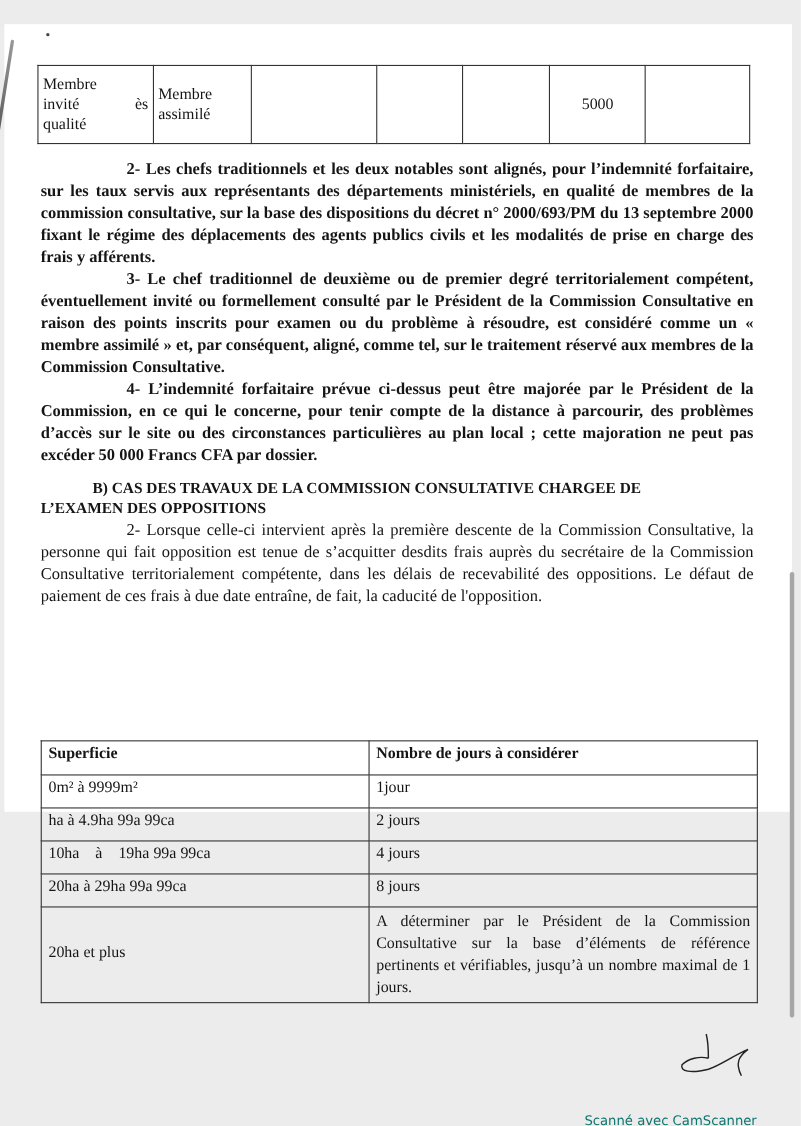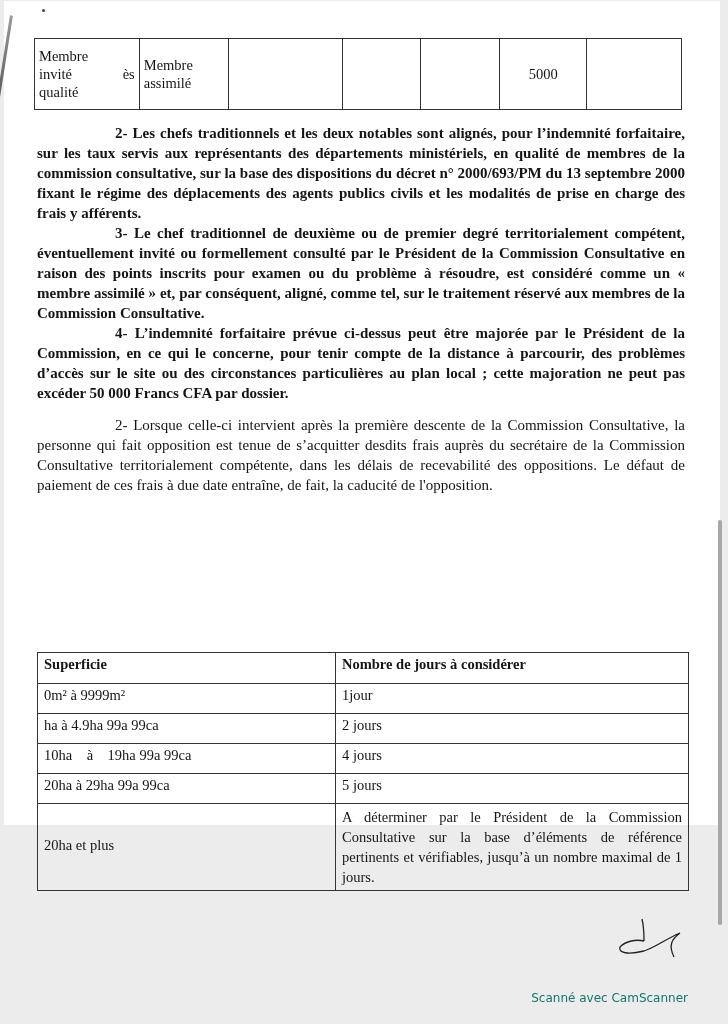--- a/index.html
+++ b/index.html
@@ -4,21 +4,21 @@
 <style>
   html, body { margin:0; padding:0; }
   body {
     width:728px; height:1024px; overflow:hidden;
     background:#ececec;
     font-family:"Liberation Serif", serif;
     color:#151515;
     position:relative;
   }
   .page {
-    position:absolute; left:4px; top:1px; width:716px; height:824px;
+    position:absolute; left:4px; top:22px; width:716px; height:716px;
     background:#ffffff;
   }
   .pen-mark {
     position:absolute; left:6px; top:14px; width:3px; height:115px;
     background:linear-gradient(#9a9a9a,#444);
     transform:rotate(9deg); transform-origin:top left;
     border-radius:2px;
   }
   .speck { position:absolute; left:38px; top:8px; width:3px; height:3px; background:#444; border-radius:50%; }
 
@@ -100,20 +100,24 @@
   </tbody>
     </table>
 
   <div class="body-text" style="top:122px;">
     <p class="p indent">2- Les chefs traditionnels et les deux notables sont alignés, pour l’indemnité forfaitaire, sur les taux servis aux représentants des départements ministériels, en qualité de membres de la commission consultative, sur la base des dispositions du décret n° 2000/693/PM du 13 septembre 2000 fixant le régime des déplacements des agents publics civils et les modalités de prise en charge des frais y afférents.</p>
     <p class="p indent">3- Le chef traditionnel de deuxième ou de premier degré territorialement compétent, éventuellement invité ou formellement consulté par le Président de la Commission Consultative en raison des points inscrits pour examen ou du problème à résoudre, est considéré comme un « membre assimilé » et, par conséquent, aligné, comme tel, sur le traitement réservé aux membres de la Commission Consultative.</p>
     <p class="p indent">4- L’indemnité forfaitaire prévue ci-dessus peut être majorée par le Président de la Commission, en ce qui le concerne, pour tenir compte de la distance à parcourir, des problèmes d’accès sur le site ou des circonstances particulières au plan local ; cette majoration ne peut pas excéder 50 000 Francs CFA par dossier.</p>
   </div>
 
   <div class="body-text normal" style="top:414px;">
+    <div class="heading">
+      <div class="h-indent">B) CAS DES TRAVAUX DE LA COMMISSION CONSULTATIVE CHARGEE DE</div>
+      <div>L’EXAMEN DES OPPOSITIONS</div>
+    </div>
     <p class="p indent">2- Lorsque celle-ci intervient après la première descente de la Commission Consultative, la personne qui fait opposition est tenue de s’acquitter desdits frais auprès du secrétaire de la Commission Consultative territorialement compétente, dans les délais de recevabilité des oppositions. Le défaut de paiement de ces frais à due date entraîne, de fait, la caducité de l'opposition.</p>
   </div>
 
 
   <table class="grid">
     <tbody>
         <tr class="hd">
       <td class="left">Superficie</td>
       <td>Nombre de jours à considérer</td>
     </tr>
@@ -124,21 +128,21 @@
     <tr class="r">
       <td class="left">ha à 4.9ha 99a 99ca</td>
       <td>2 jours</td>
     </tr>
     <tr class="r">
       <td class="left" style="white-space:pre;">10ha    à    19ha 99a 99ca</td>
       <td>4 jours</td>
     </tr>
     <tr class="r">
       <td class="left">20ha à 29ha 99a 99ca</td>
-      <td>5 jours</td>
+      <td>8 jours</td>
     </tr>
     <tr>
       <td class="left" style="vertical-align:middle; padding-top:0;">20ha et plus</td>
       <td class="last-right">A déterminer par le Président de la Commission Consultative sur la base d’éléments de référence pertinents et vérifiables, jusqu’à un nombre maximal de 1 jours.</td>
     </tr>
   </tbody>
     </table>
 
   <svg class="signature" width="80" height="45" viewBox="0 0 80 45">
     <path d="M28 2 C30 10 30 18 30 24 M30 24 C22 22 12 24 6 30 C4 36 14 38 30 34 C40 31 52 22 66 16 M66 16 C58 22 54 28 60 40" fill="none" stroke="#222" stroke-width="1.3"></path>

